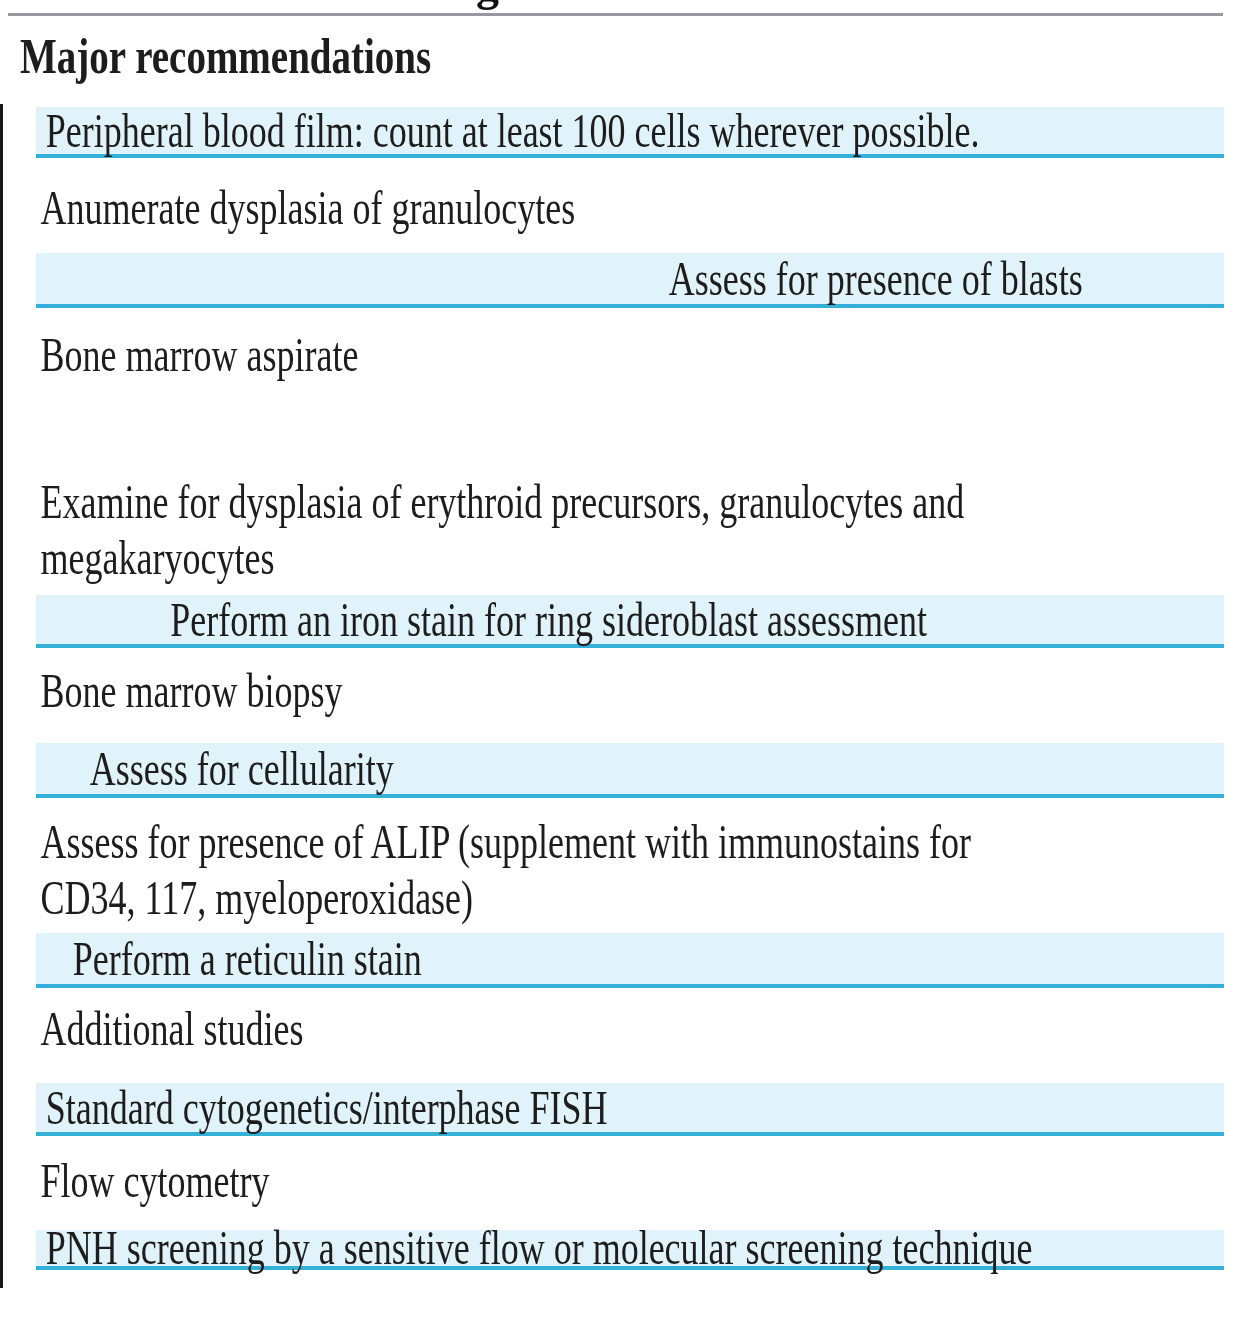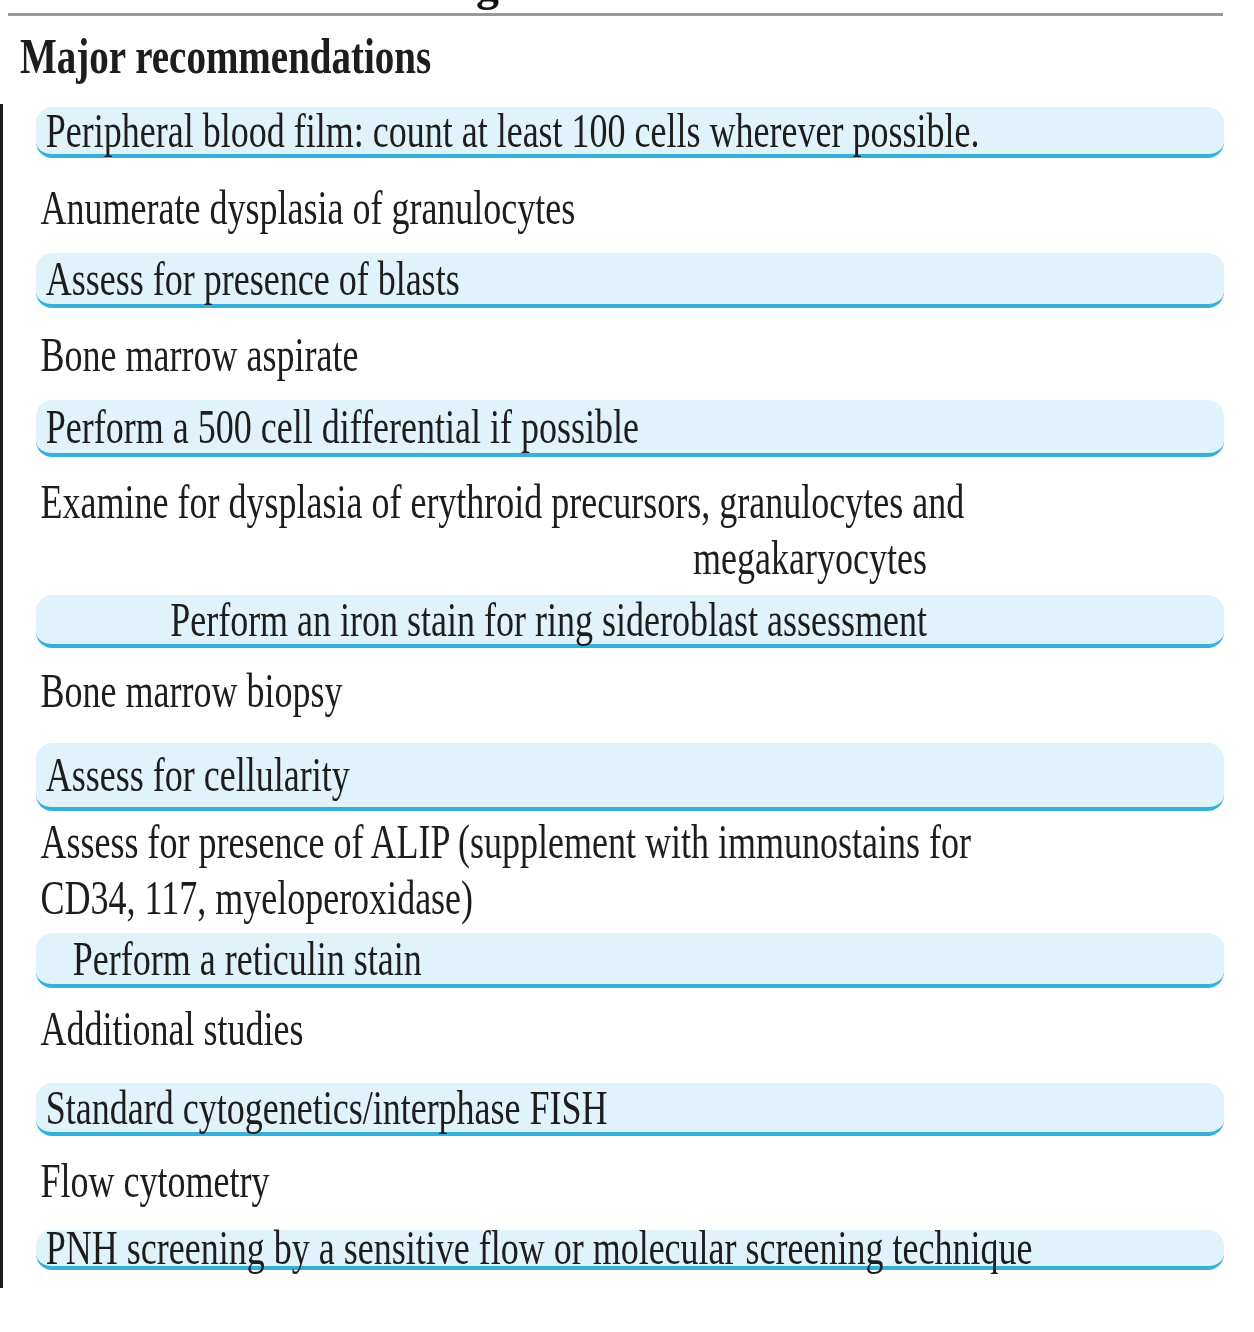--- a/index.html
+++ b/index.html
@@ -71,21 +71,20 @@
     position:absolute;
     left:36px;
     width:1188px;
     display:flex;
     flex-direction:column;
     justify-content:center;
   }
   .row.highlight{
     background:var(--row-highlight-bg);
     border-bottom:4px solid var(--row-underline);
-    border-radius:16px;
   }
   .row.highlight .line{padding-left:13px;}
   .row.plain .line{padding-left:6px;}
 </style>
 </head>
 <body>
 
 <div class="canvas">
 
   <div class="fragment-clip">
@@ -100,46 +99,43 @@
   </div>
 
   <div class="row highlight" style="top:107px;height:51px;">
     <span class="line">Peripheral blood film: count at least 100 cells wherever possible.</span>
   </div>
 
   <div class="row plain" style="top:180px;height:55px;">
     <span class="line">Anumerate dysplasia of granulocytes</span>
   </div>
 
-  <div class="row highlight" style="top:253px;height:55px;">
+  <div class="row highlight" style="top:253px;height:55px;align-items:flex-end;">
     <span class="line">Assess for presence of blasts</span>
   </div>
 
   <div class="row plain" style="top:327px;height:55px;">
     <span class="line">Bone marrow aspirate</span>
   </div>
 
-  <div class="row highlight" style="top:400px;height:57px;">
-    <span class="line">Perform a 500 cell differential if possible</span>
-  </div>
 
-  <div class="row plain" style="top:472px;height:115px;text-align:right;">
+  <div class="row plain" style="top:472px;height:115px;">
     <span class="line">Examine for dysplasia of erythroid precursors, granulocytes and</span>
     <span class="line">megakaryocytes</span>
   </div>
 
   <div class="row highlight" style="top:595px;height:53px;text-align:right;">
     <span class="line">Perform an iron stain for ring sideroblast assessment</span>
   </div>
 
   <div class="row plain" style="top:665px;height:52px;">
     <span class="line">Bone marrow biopsy</span>
   </div>
 
-  <div class="row highlight" style="top:743px;height:68px;">
+  <div class="row highlight" style="top:743px;height:55px;padding-left:44px;">
     <span class="line">Assess for cellularity</span>
   </div>
 
   <div class="row plain" style="top:812px;height:115px;">
     <span class="line">Assess for presence of ALIP (supplement with immunostains for</span>
     <span class="line">CD34, 117, myeloperoxidase)</span>
   </div>
 
   <div class="row highlight" style="top:933px;height:55px;padding-left:27px;">
     <span class="line">Perform a reticulin stain</span>

